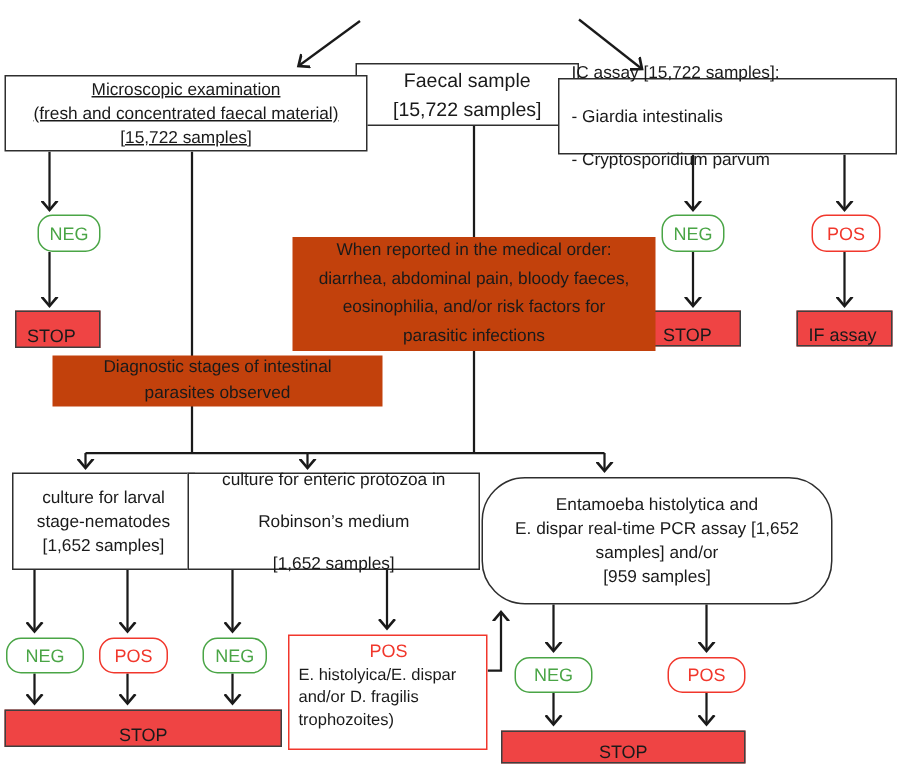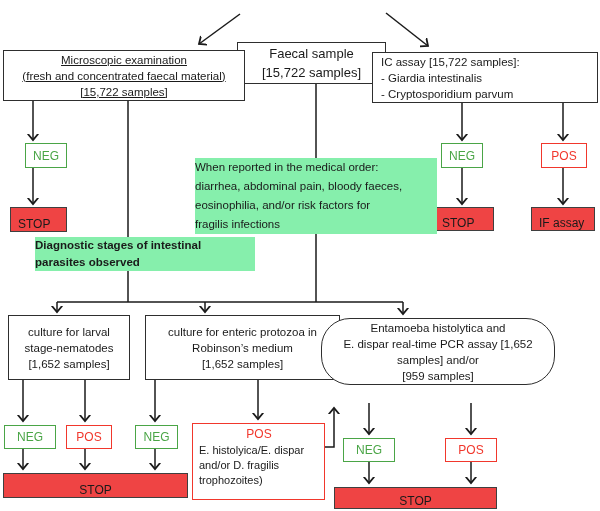--- a/index.html
+++ b/index.html
@@ -3,30 +3,30 @@
 <meta charset="utf-8">
 <style>
   html,body{margin:0;padding:0;background:#fff;}
   #stage{position:relative;width:600px;height:511px;background:#ffffff;overflow:hidden;
          font-family:"Liberation Sans",sans-serif;color:#1a1a1a;}
   svg.connectors{position:absolute;left:0;top:0;width:600px;height:511px;}
   .box{position:absolute;background:#fff;box-sizing:border-box;border:1.5px solid #2e2e2e;
        display:flex;flex-direction:column;justify-content:center;text-align:center;
        font-size:11.5px;line-height:16px;}
   .box.big-title{font-size:13px;line-height:19px;margin-top:40px;}
-  .box.leftalign{text-align:left;padding-left:8px;}
+  .box.leftalign{text-align:left;padding-left:8px;gap:13px;}
   .badge{position:absolute;background:#fff;box-sizing:border-box;display:flex;
-         align-items:center;justify-content:center;font-size:12px;}
+         align-items:center;justify-content:center;font-size:12px;border-radius:10px;}
   .badge.neg{border:1.6px solid var(--neg-green,#4aa546);color:var(--neg-green,#4aa546);}
   .badge.pos{border:1.6px solid var(--pos-red,#f1372c);color:var(--pos-red,#f1372c);}
   .stopbox{position:absolute;background:#ef4444;box-sizing:border-box;border:1.8px solid #3f3f3f;
            display:flex;align-items:flex-end;font-size:12px;color:#1a1a1a;}
   .stopbox.padded{padding-left:7px;}
   .stopbox.centered{justify-content:center;}
-  .note{position:absolute;background:#86efac;text-align:left;font-size:11.5px;color:#1a1a1a;}
+  .note{position:absolute;background:#c2410c;text-align:center;font-size:11.5px;color:#1a1a1a;}
   .posbig{position:absolute;background:#fff;box-sizing:border-box;
           border:1.6px solid var(--pos-red,#f1372c);font-size:11px;line-height:15px;
           padding:2px 5px 0 6px;text-align:left;color:#1a1a1a;}
   .posbig .title{color:var(--pos-red,#f1372c);text-align:center;font-size:12px;line-height:17px;}
   .it{}
 </style>
 </head>
 <body>
 
 <div id="stage">
@@ -110,41 +110,41 @@
     <span>STOP</span>
   </div>
   <div class="stopbox padded" style="left:531px;top:207px;width:64px;height:24px;">
     <span>IF assay</span>
   </div>
 
   <div class="note" style="left:195px;top:158px;width:242px;line-height:19px;">
     <div>When reported in the medical order:</div>
     <div>diarrhea, abdominal pain, bloody faeces,</div>
     <div>eosinophilia, and/or risk factors for</div>
-    <div>fragilis infections</div>
+    <div>parasitic infections</div>
   </div>
 
-  <div class="note" style="left:35px;top:237px;width:220px;line-height:17px;font-weight:bold;">
+  <div class="note" style="left:35px;top:237px;width:220px;line-height:17px;">
     <div>Diagnostic stages of intestinal</div>
     <div>parasites observed</div>
   </div>
 
   <div class="box" style="left:8px;top:315px;width:122px;height:65px;align-items:center;">
     <div>culture for larval</div>
     <div>stage-nematodes</div>
     <div>[1,652 samples]</div>
   </div>
 
-  <div class="box" style="left:145px;top:315px;width:195px;height:65px;">
+  <div class="box" style="left:125px;top:315px;width:195px;height:65px;gap:12px;">
     <div>culture for enteric protozoa in</div>
     <div>Robinson’s medium</div>
     <div>[1,652 samples]</div>
   </div>
 
-  <div class="box" style="left:321px;top:318px;width:234px;height:67px;border-radius:29px;">
+  <div class="box" style="left:321px;top:318px;width:234px;height:85px;border-radius:29px;">
     <div><span class="it">Entamoeba histolytica</span><span> and</span></div>
     <div><span class="it">E. dispar</span><span> real-time PCR assay [1,652</span></div>
     <div>samples] and/or</div>
     <div>[959 samples]</div>
   </div>
 
   <div class="badge neg" style="left:4px;top:425px;width:52px;height:24px;">
     <span>NEG</span>
   </div>
   <div class="badge pos" style="left:66px;top:425px;width:46px;height:24px;">

